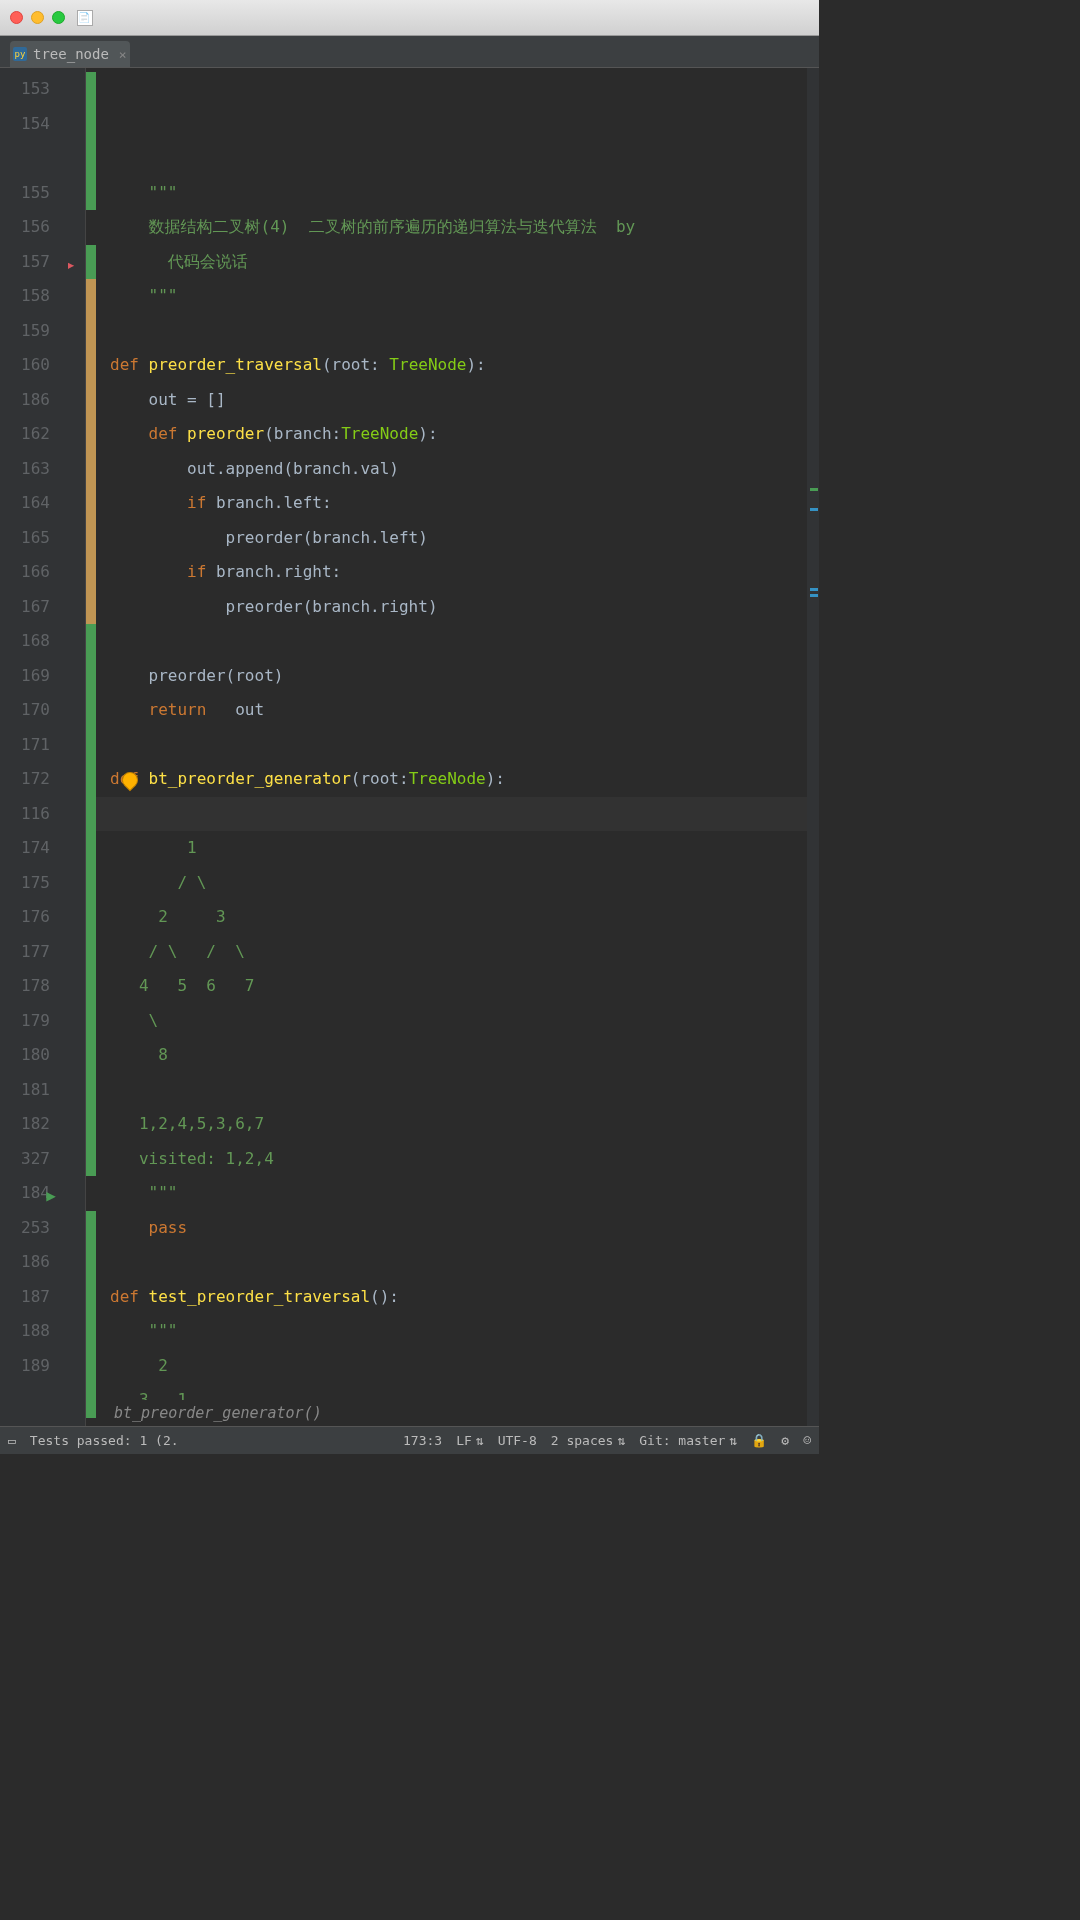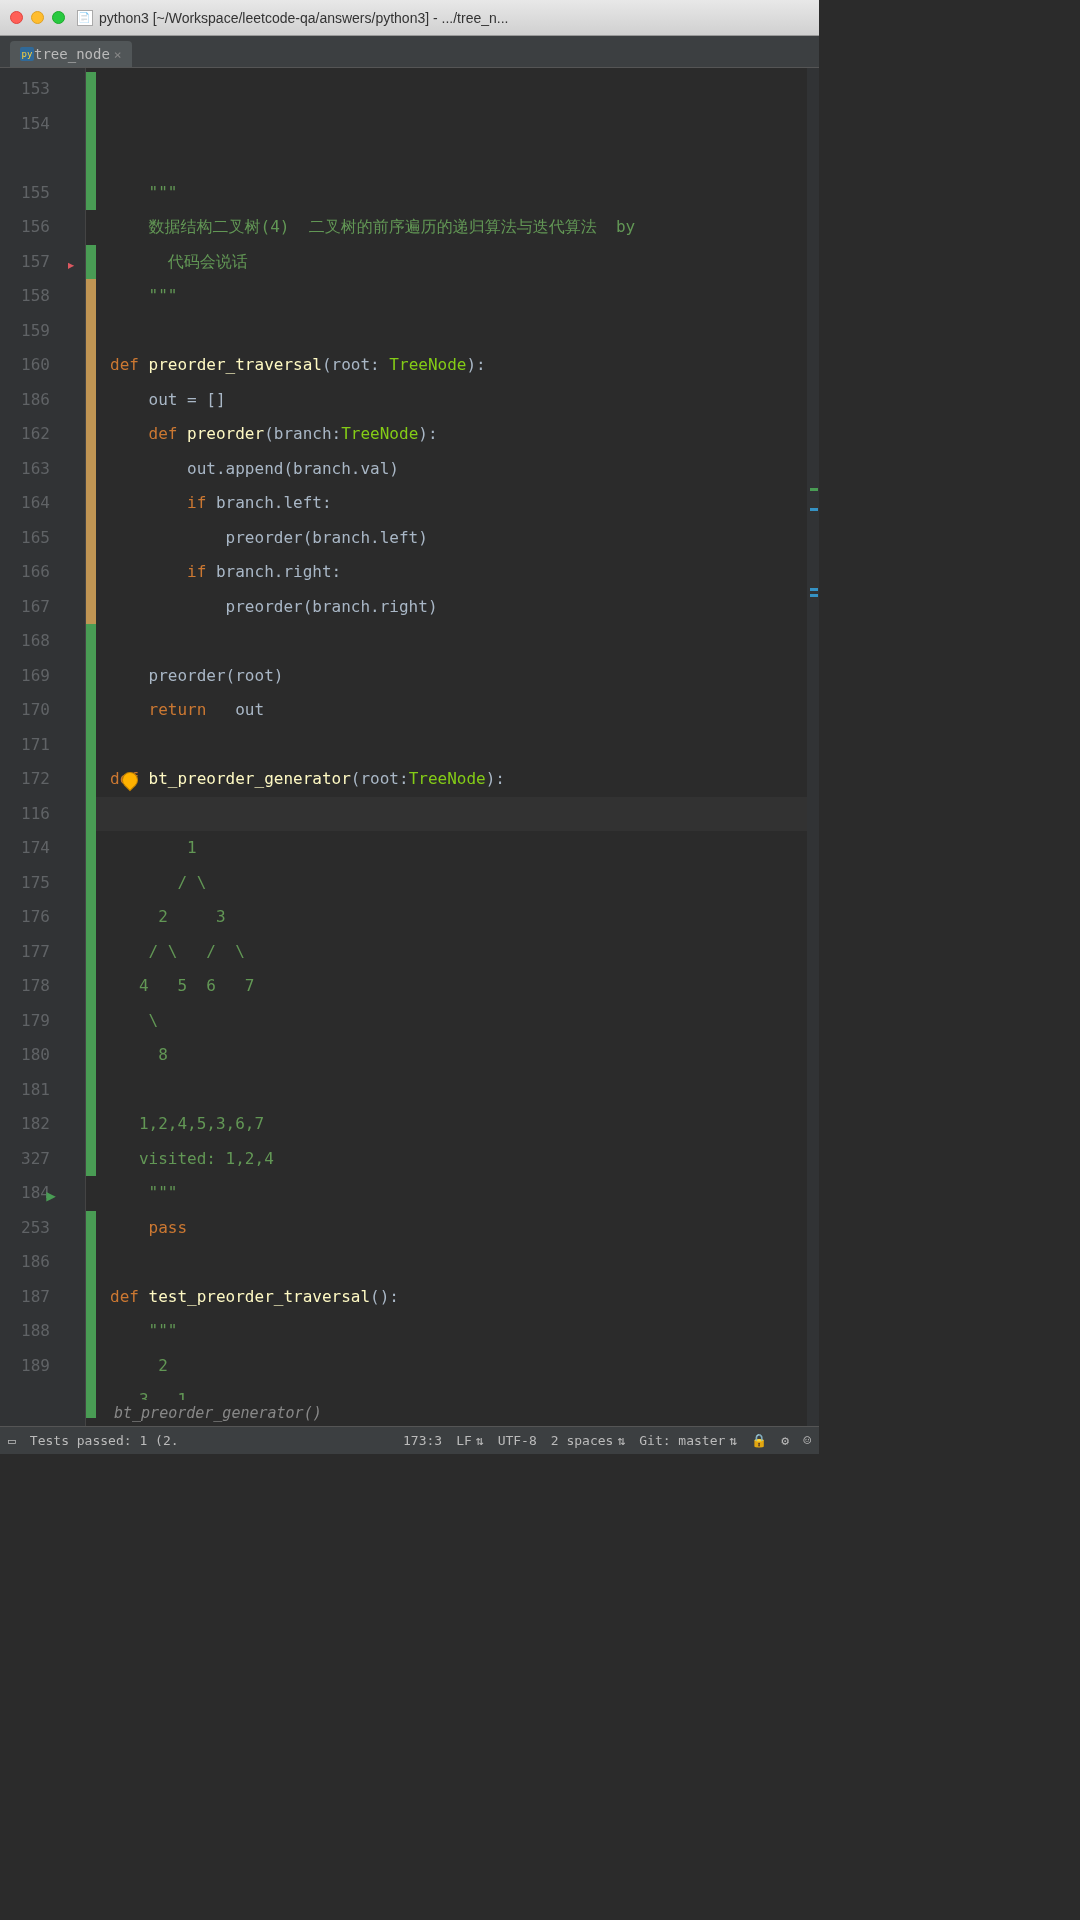--- a/index.html
+++ b/index.html
@@ -30,23 +30,24 @@
 .tabbar {
   height: 32px;
   background: #3c3f41;
   display: flex;
   align-items: flex-end;
   border-bottom: 1px solid #555;
 }
 .tab {
   background: #515658;
   color: #bbb;
-  padding: 5px 10px;
+  padding: 5px 3px;
   display: flex;
   align-items: center;
+  gap: 6px;
   font-size: 14px;
   border-top-left-radius: 4px;
   border-top-right-radius: 4px;
   margin-left: 10px;
 }
 .tab-icon { width: 14px; height: 14px; background: #306998; border-radius: 2px; display: inline-flex; align-items: center; justify-content: center; font-size: 9px; color: #ffd43b; }
 .tab-close { color: #888; font-size: 13px; cursor: pointer; margin-left: 4px; }
 .editor {
   display: flex;
   position: relative;
@@ -83,21 +84,21 @@
   padding-left: 24px;
   padding-top: 4px;
   flex: 1;
   position: relative;
   white-space: pre;
   line-height: 34.5px;
   background: #2b2b2b;
 }
 .code .line { height: 34.5px; }
 .kw { color: #cc7832; }
-.fn { color: #fef9c3; }
+.fn { color: #fde047; }
 .param { color: #a9b7c6; }
 .type { color: #84cc16; }
 .doc { color: #629755; }
 .punct { color: #a9b7c6; }
 .paren { color: #a9b7c6; }
 .breadcrumb {
   position: absolute;
   bottom: 28px;
   left: 86px;
   color: #888;
@@ -129,21 +130,20 @@
 </head>
 <body>
 
 <div class="titlebar">
   <div class="traffic-lights">
     <div class="tl tl-close"></div>
     <div class="tl tl-min"></div>
     <div class="tl tl-max"></div>
   </div>
   <span class="title-icon">📄</span>
-  <div class="window-title">python3 [~/Workspace/leetcode-qa/answers/python3] - .../tree_n...</div>
 </div>
 
 <div class="tabbar">
   <div class="tab">
     <span class="tab-icon">py</span>
     <span>tree_node</span>
     <span class="tab-close">×</span>
   </div>
 </div>
 

